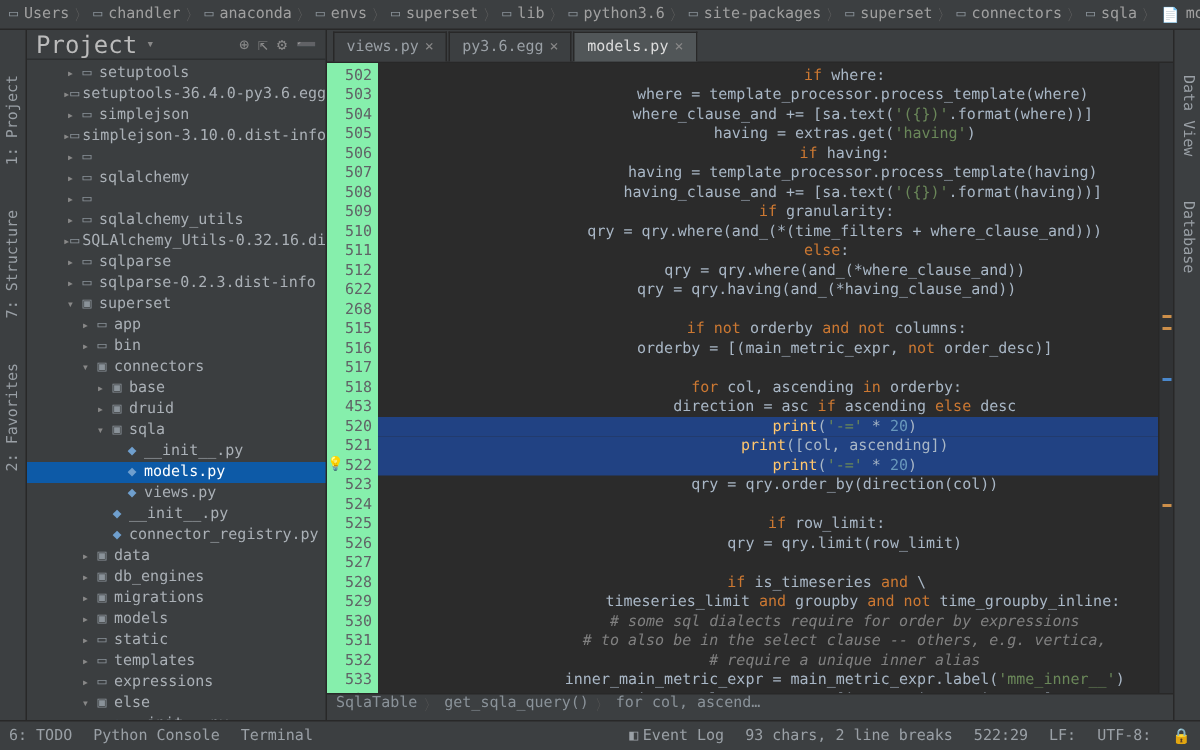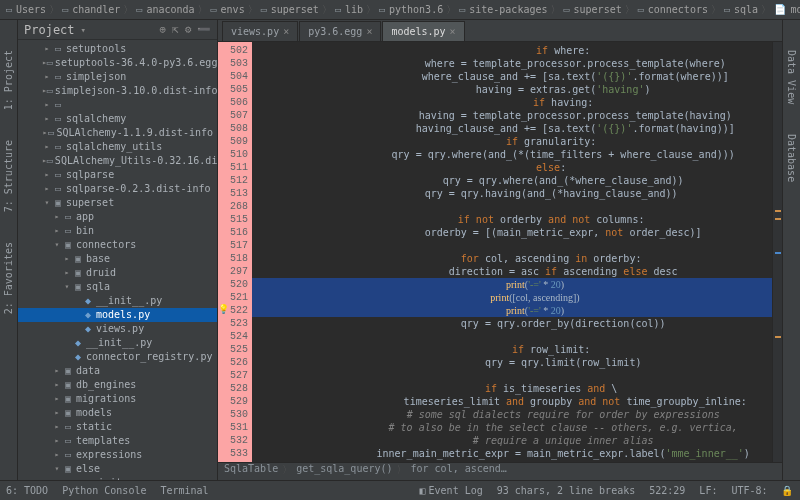--- a/index.html
+++ b/index.html
@@ -7,43 +7,43 @@
 .breadcrumb { height: 20px; background: #3c3f41; border-bottom: 1px solid #282828; display: flex; align-items: center; padding: 0 6px; gap: 3px; font-size: 10px; color: #a0a0a0; overflow: hidden; white-space: nowrap; }
 .breadcrumb .sep { color: #606060; }
 .crumb-icon { color: #8a9299; margin-right: 1px; }
 .main { display: flex; height: 460px; }
 .left-gutter { width: 18px; background: #3c3f41; border-right: 1px solid #282828; display: flex; flex-direction: column; align-items: center; padding-top: 30px; gap: 30px; }
 .left-gutter .vtab { writing-mode: vertical-rl; transform: rotate(180deg); font-size: 10px; color: #9aa0a6; cursor: pointer; }
 .right-gutter { width: 18px; background: #3c3f41; border-left: 1px solid #282828; display: flex; flex-direction: column; align-items: center; padding-top: 30px; gap: 30px; }
 .right-gutter .vtab { writing-mode: vertical-rl; font-size: 10px; color: #9aa0a6; cursor: pointer; }
 .project-panel { width: 200px; background: #3b3e40; border-right: 1px solid #282828; display: flex; flex-direction: column; }
 .project-header { height: 20px; display: flex; align-items: center; padding: 0 6px; border-bottom: 1px solid #2d2f30; gap: 6px; }
-.project-header .title { font-size: 12px; color: #bbbbbb; }
+.project-header .title { font-size: 16px; color: #bbbbbb; }
 .project-header .caret { color: #888; font-size: 9px; }
 .project-header .spacer { flex: 1; }
 .project-header .tool-icon { color: #888; font-size: 11px; cursor: pointer; }
 .tree { flex: 1; overflow: auto; font-size: 10px; line-height: 14px; padding: 2px 0; }
 .tree .node { display: flex; align-items: center; white-space: nowrap; padding-right: 4px; cursor: pointer; color: #aab0b6; }
 .tree .node.selected { background: #0d5aa7; color: #fff; }
 .tree .arrow { width: 10px; display: inline-block; color: #888; font-size: 8px; text-align: center; }
 .tree .ico { width: 12px; display: inline-block; text-align: center; font-size: 10px; }
 .tree .ico.folder { color: #8a9299; }
 .tree .ico.pkg { color: #8a9299; }
 .tree .ico.py { color: #6f9fce; }
 .tree .label { margin-left: 2px; }
 .editor-area { flex: 1; background: #2b2b2b; display: flex; flex-direction: column; overflow: hidden; }
 .tabs { height: 22px; background: #3c3f41; display: flex; align-items: flex-end; border-bottom: 1px solid #282828; padding-left: 4px; gap: 1px; }
 .tab { height: 20px; display: flex; align-items: center; padding: 0 8px; font-size: 10px; background: #3c3f41; color: #9aa0a6; border: 1px solid #282828; border-bottom: none; cursor: pointer; gap: 4px; }
 .tab.active { background: #515658; color: #dcdcdc; }
 .tab .close { font-size: 10px; color: #888; }
 .editor { flex: 1; display: flex; overflow: hidden; position: relative; }
-.gutter { width: 34px; background: #fca5a5; color: #606366; text-align: right; padding: 2px 4px 2px 0; font-size: 10px; line-height: 13px; user-select: none; font-family: Liberation Mono, monospace; }
+.gutter { width: 34px; background: #86efac; color: #606366; text-align: right; padding: 2px 4px 2px 0; font-size: 10px; line-height: 13px; user-select: none; }
 .code { flex: 1; padding: 2px 0; font-size: 10px; line-height: 13px; white-space: pre; overflow: hidden; text-align: center; }
 .code-line { height: 13px; display: block; padding-left: 6px; }
-.code-line.hl { background: #214283; font-family: Liberation Serif, serif; }
+.code-line.hl { background: #214283; }
 .marker-bar { width: 10px; background: #313335; border-left: 1px solid #282828; position: relative; }
 .marker { position: absolute; right: 1px; width: 6px; height: 2px; background: #cc8f4a; }
 .marker.blue { background: #4a88cc; }
 .bulb { position: absolute; left: 0px; width: 10px; height: 13px; color: #f2c55c; font-size: 9px; text-align: center; }
 .crumbs-bottom { height: 18px; background: #3c3f41; border-top: 1px solid #282828; display: flex; align-items: flex-start; font-size: 10px; color: #8a9299; padding: 0 6px; gap: 4px; }
 .kw { color: #cc7832; }
 .str { color: #6a8759; }
 .num { color: #6897bb; }
 .fn { color: #ffc66d; }
 .id { color: #a9b7c6; }
@@ -137,21 +137,20 @@
           <span class="ico folder">▭</span>
         </div>
         <div class="node" style="padding-left: 24px;">
           <span class="arrow">▸</span>
           <span class="ico folder">▭</span>
           <span class="label">sqlalchemy</span>
         </div>
         <div class="node" style="padding-left: 24px;">
           <span class="arrow">▸</span>
           <span class="ico folder">▭</span>
-          <span class="label">SQLAlchemy-1.1.9.dist-info</span>
         </div>
         <div class="node" style="padding-left: 24px;">
           <span class="arrow">▸</span>
           <span class="ico folder">▭</span>
           <span class="label">sqlalchemy_utils</span>
         </div>
         <div class="node" style="padding-left: 24px;">
           <span class="arrow">▸</span>
           <span class="ico folder">▭</span>
           <span class="label">SQLAlchemy_Utils-0.32.16.dist-info</span>
@@ -295,27 +294,27 @@
           <div>503</div>
           <div>504</div>
           <div>505</div>
           <div>506</div>
           <div>507</div>
           <div>508</div>
           <div>509</div>
           <div>510</div>
           <div>511</div>
           <div>512</div>
-          <div>513</div>
+          <div>622</div>
           <div>268</div>
           <div>515</div>
           <div>516</div>
           <div>517</div>
           <div>518</div>
-          <div>297</div>
+          <div>453</div>
           <div>520</div>
           <div>521</div>
           <div>522</div>
           <div>523</div>
           <div>524</div>
           <div>525</div>
           <div>526</div>
           <div>527</div>
           <div>528</div>
           <div>529</div>

